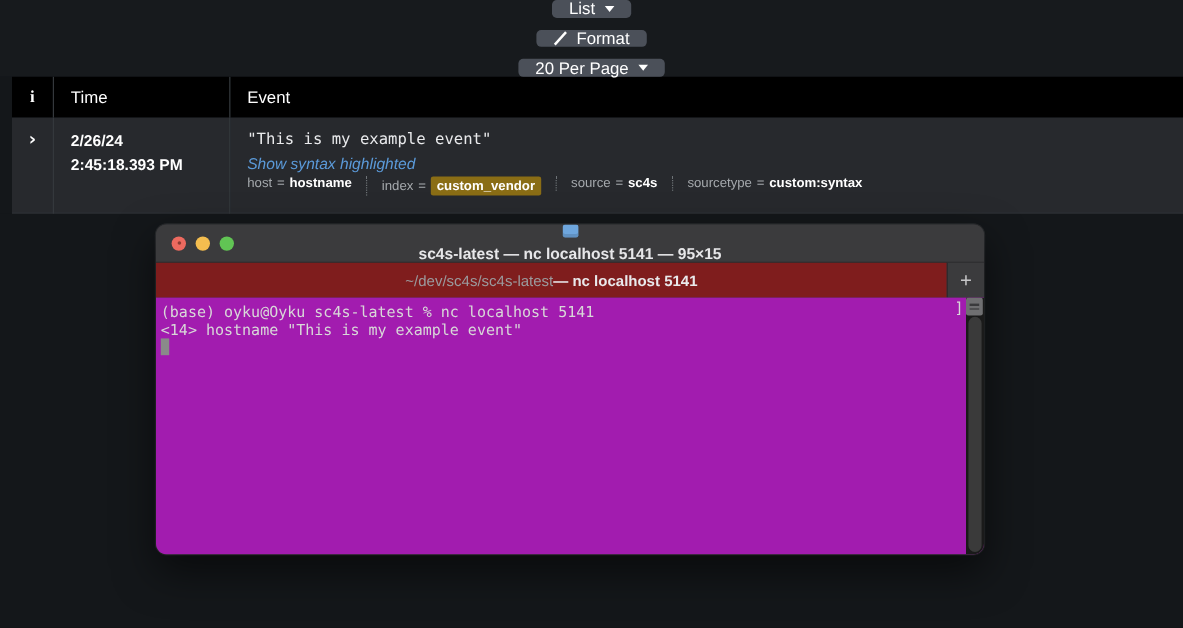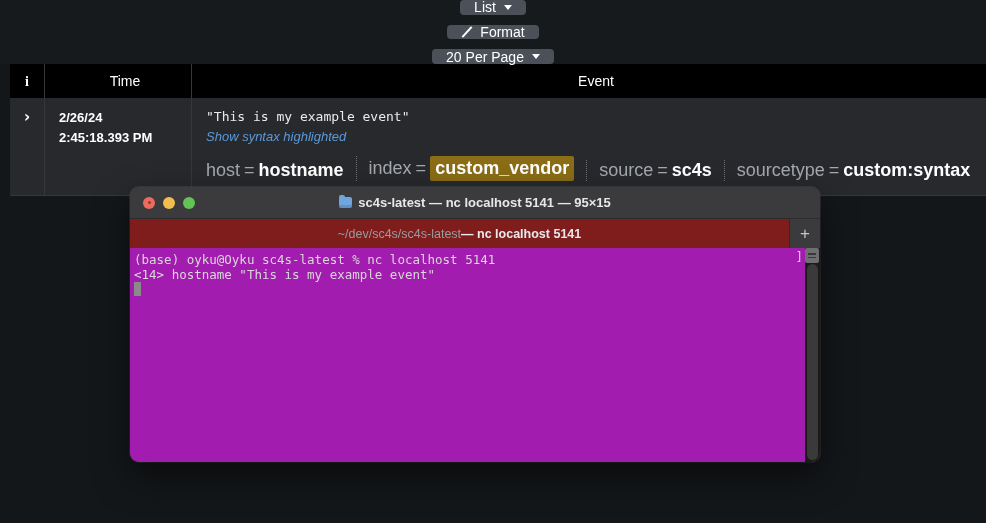--- a/index.html
+++ b/index.html
@@ -83,21 +83,21 @@
   .table {
     width: 976px;
     border-collapse: collapse;
     table-layout: fixed;
   }
   .thead-row {
     background: #000000;
     height: 34px;
   }
   .thead-row th {
-    text-align: center;
+    text-align: left;
     font-weight: normal;
     color: #ffffff;
     font-size: 14px;
     padding: 0 0 0 14px;
     border-right: 1px solid #34383c;
     vertical-align: middle;
   }
   .th-info { width: 34px; padding-left: 0 !important; text-align: center !important; }
   .th-time { width: 132px; }
   .th-event { border-right: none !important; }
@@ -153,25 +153,25 @@
     display: inline-block;
     margin-top: 3px;
     color: #5b9ad9;
     font-size: 13px;
     text-decoration: none;
     cursor: pointer;
     font-style: italic;
   }
 
   .fields {
-    margin-top: 11px;
-    display: flex;
-    align-items: flex-end;
+    margin-top: 1px;
+    display: flex;
+    align-items: flex-start;
     flex-wrap: wrap;
-    font-size: 18px;
+    font-size: 11px;
   }
   .field {
     display: inline-flex;
     align-items: center;
     gap: 4px;
     padding-right: 12px;
     white-space: nowrap;
   }
   .field + .field {
     border-left: 1px dotted #6d7276;
@@ -239,20 +239,21 @@
     left: 0; right: 0;
     text-align: center;
     font-size: 13px;
     font-weight: bold;
     color: #e7e7e9;
     display: flex;
     align-items: center;
     justify-content: center;
     gap: 6px;
     pointer-events: none;
+    flex-direction: column;
   }
   .folder-icon {
     display: inline-block;
     width: 13px; height: 11px;
     background: #6ea6dd;
     border-radius: 2px;
     position: relative;
     box-shadow: inset 0 -3px 0 rgba(0,0,0,0.12);
   }
   .folder-icon::before {

